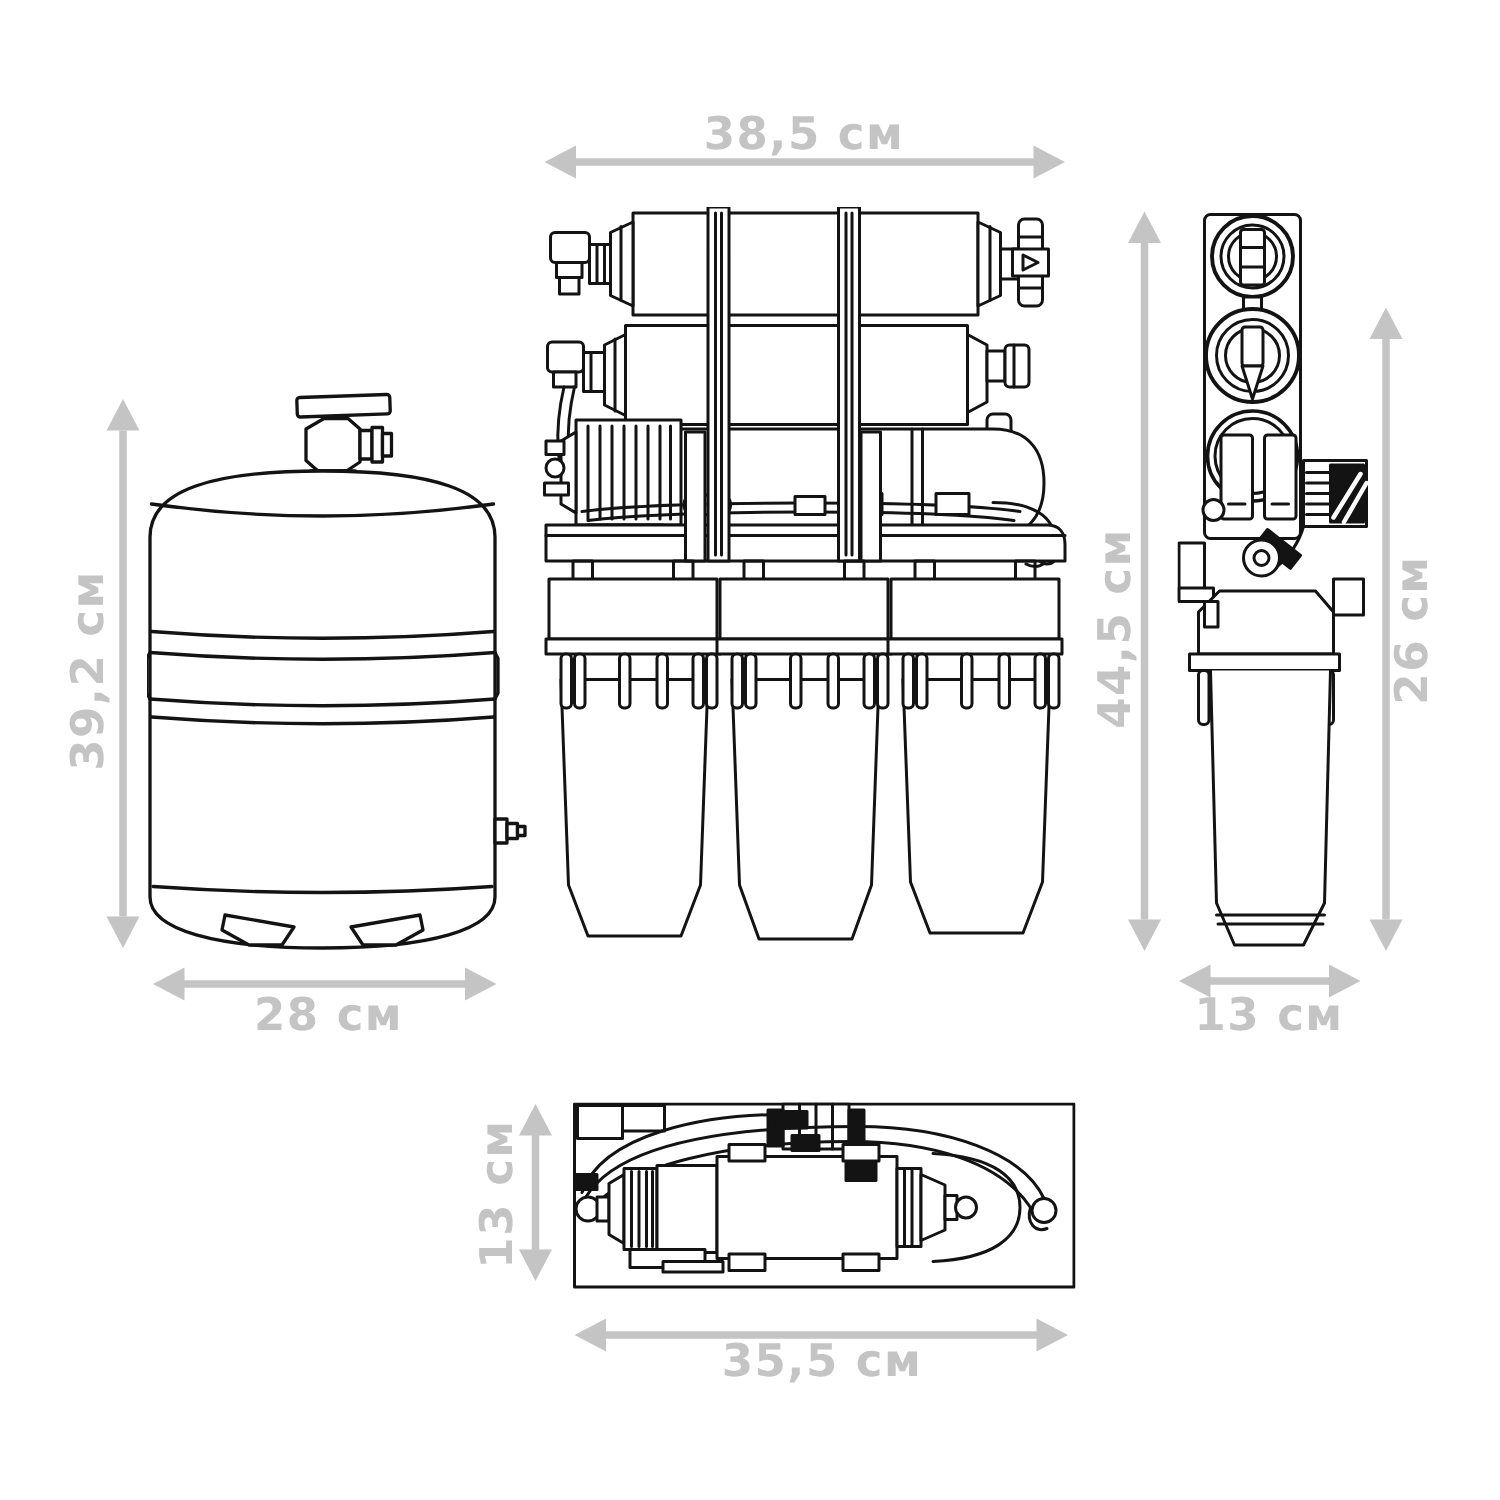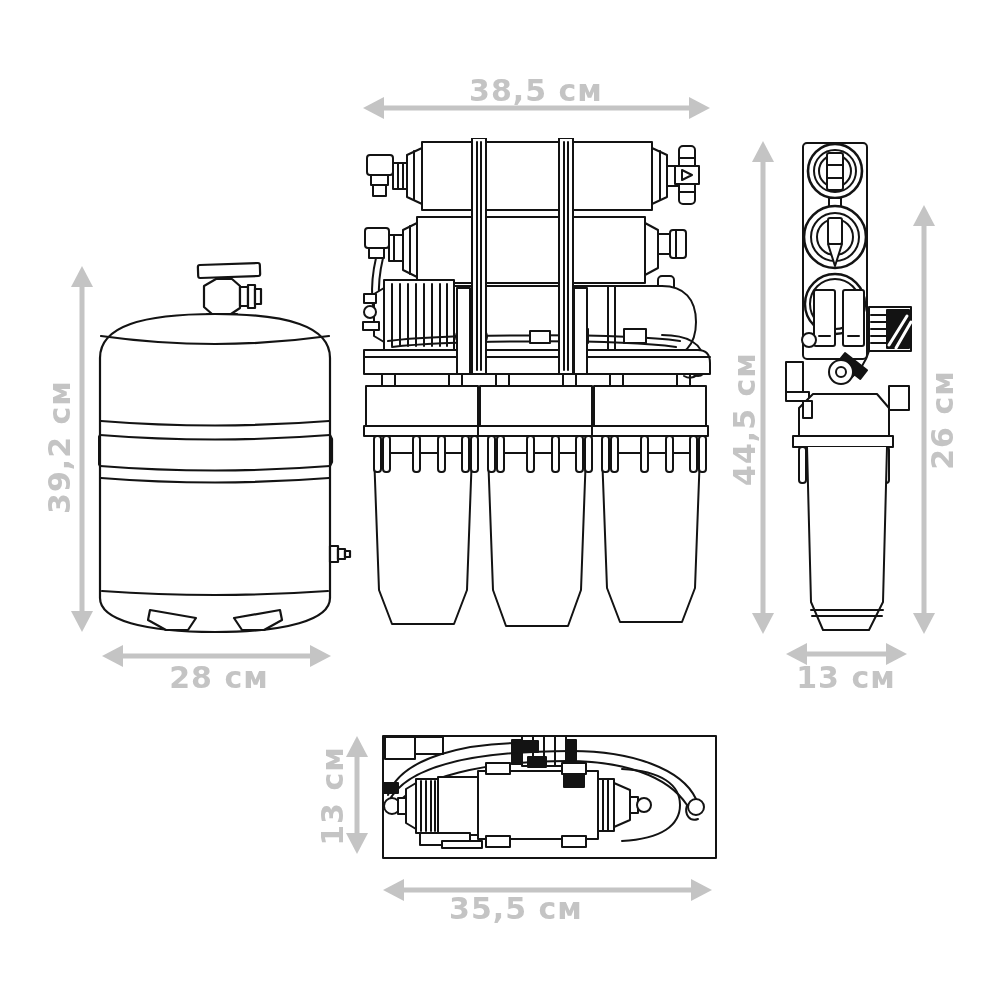--- a/index.html
+++ b/index.html
@@ -333,15 +333,15 @@
   <div class="dim-label" style="left:219px;top:677px">28 см</div>
 
   <div class="dim-label vert" style="left:744px;top:419px">44,5 см</div>
 
   <div class="dim-label vert" style="left:942px;top:420px">26 см</div>
 
   <div class="dim-label" style="left:846px;top:677px">13 см</div>
 
   <div class="dim-label vert" style="left:332px;top:796px">13 см</div>
 
-  <div class="dim-label" style="left:516px;top:908px">35,5 см</div>
+  <div class="dim-label" style="left:548px;top:908px">35,5 см</div>
 
 </div>
 
 </body></html>

